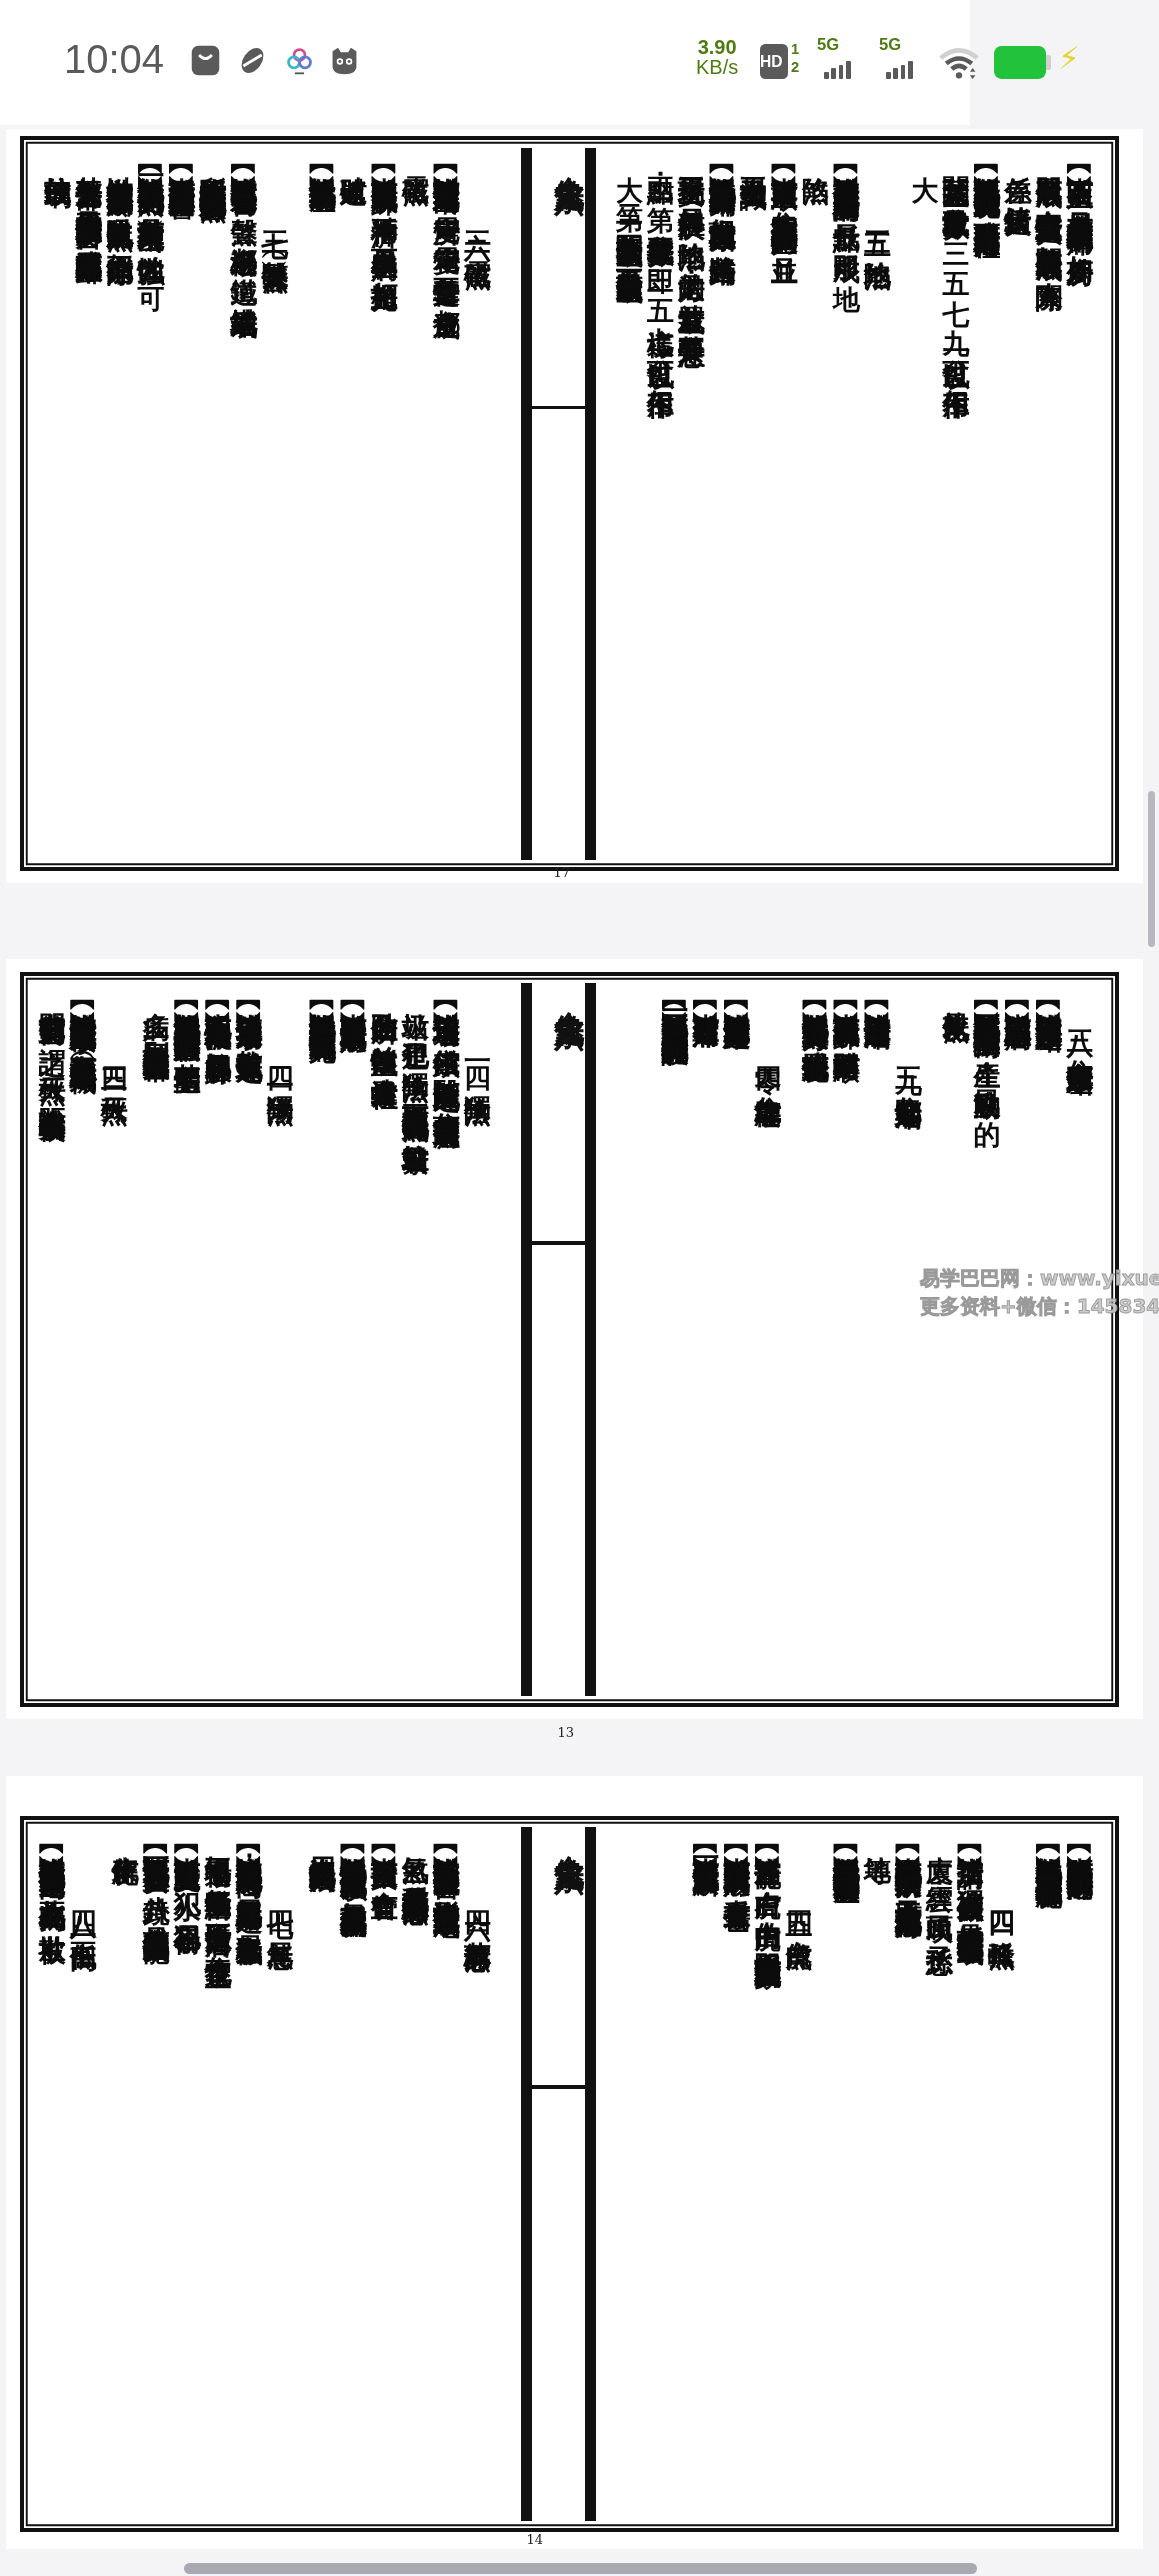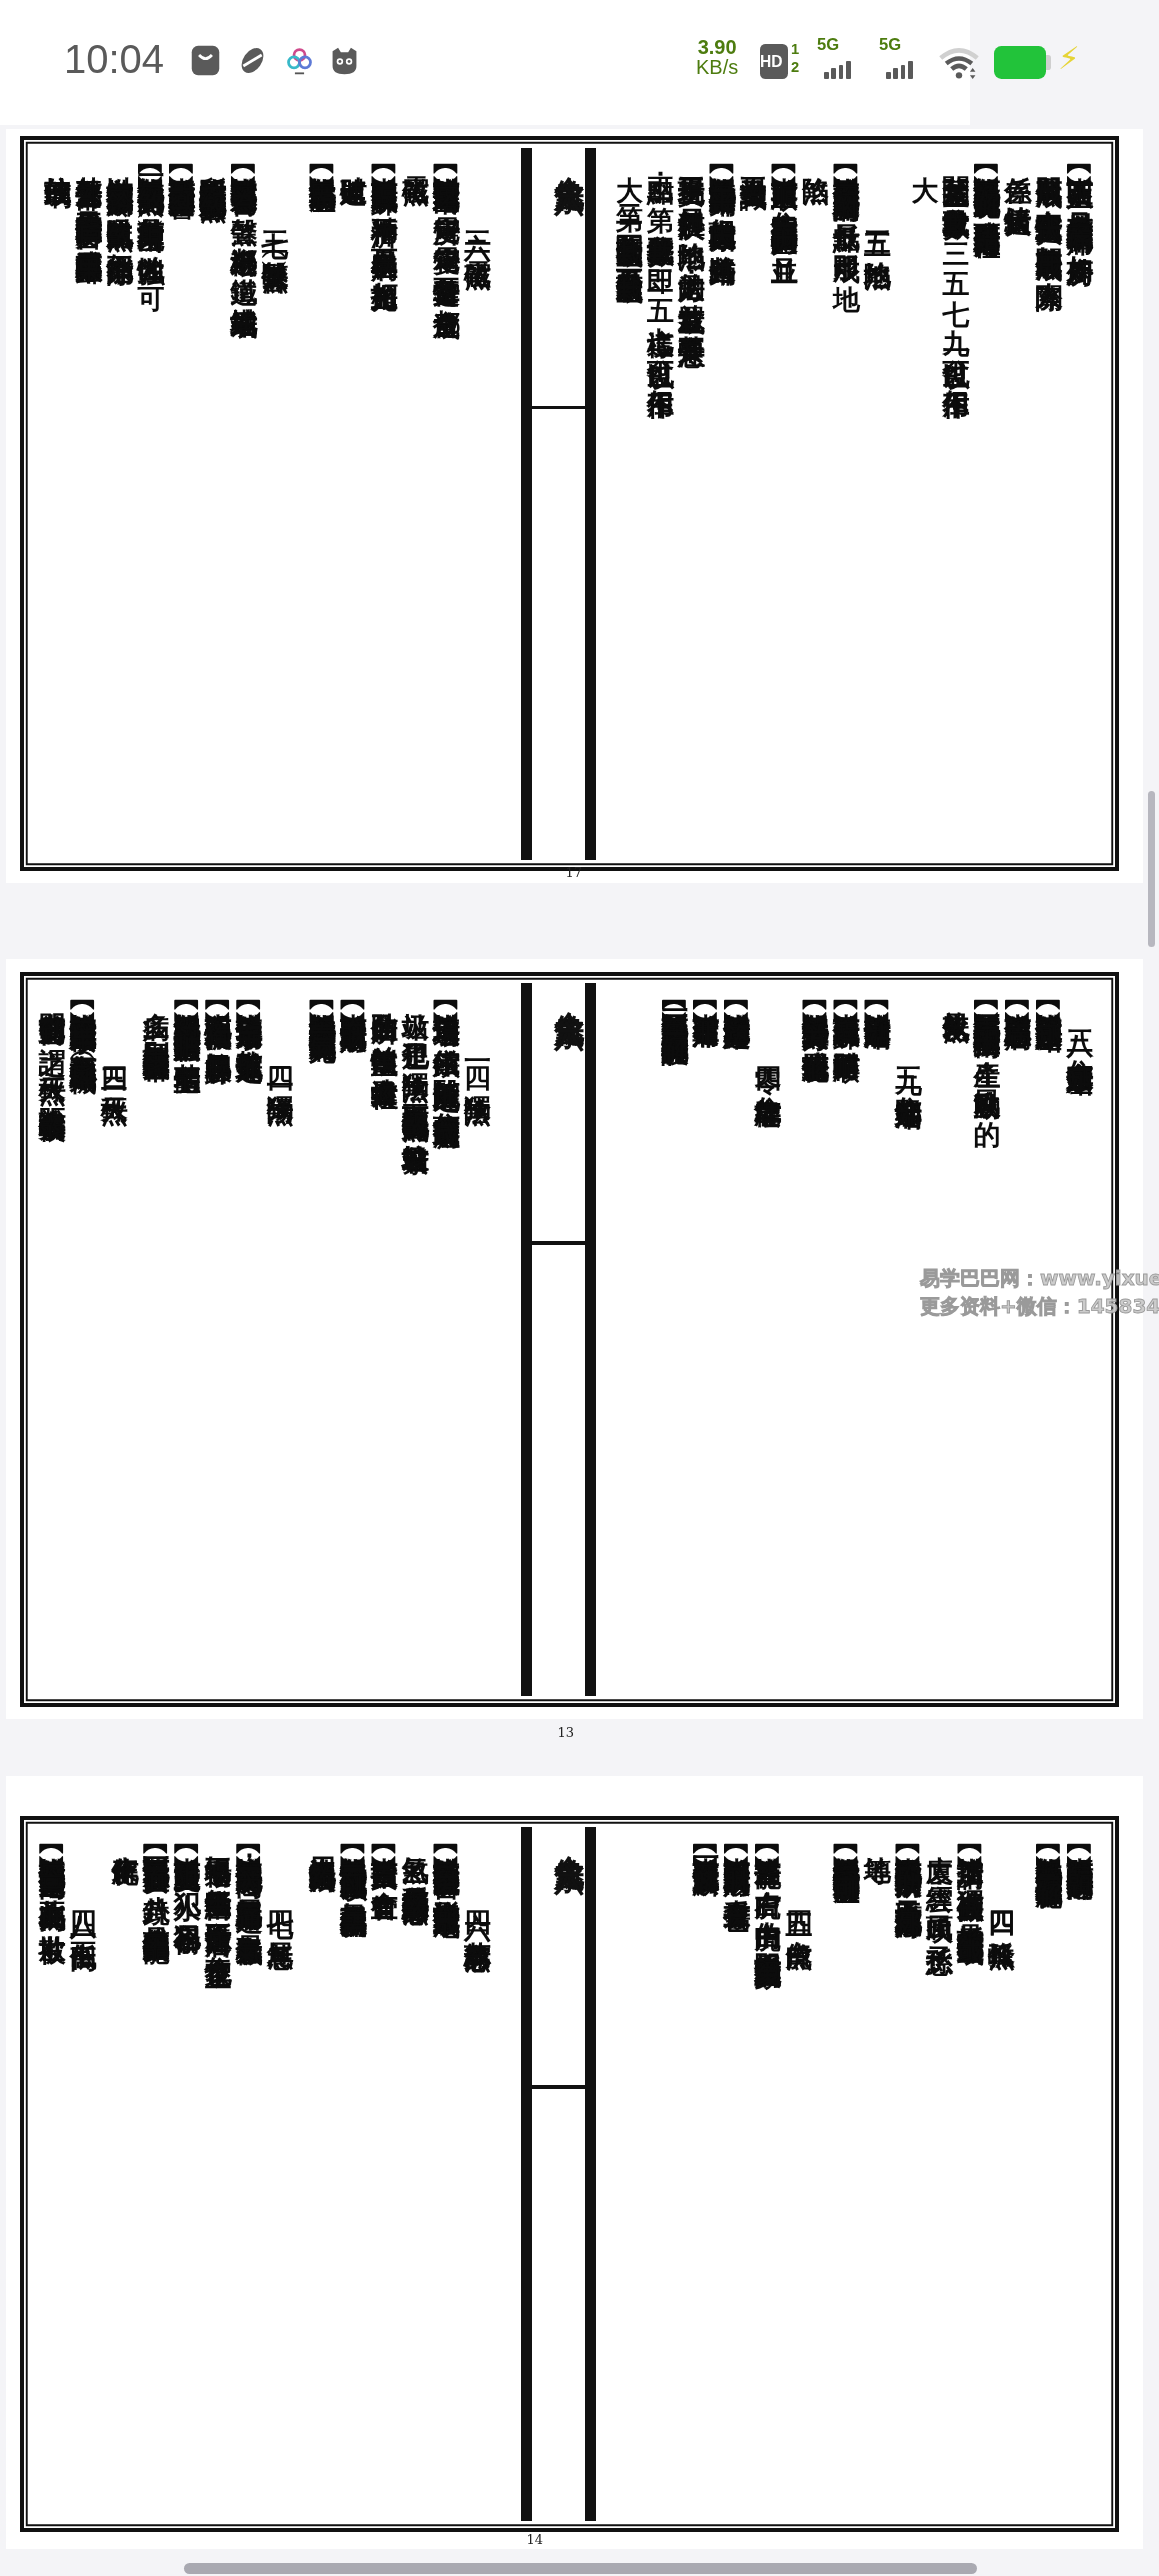--- a/index.html
+++ b/index.html
@@ -193,21 +193,21 @@
       <div class="col heading" style="padding-top:55px">三七　聲煞（噪音煞）</div>
       <div class="col">【描述】震耳欲聾之聲等噪音皆為　聲煞　鄰近機場　鐵道　地鐵站或居</div>
       <div class="col">所附近樓宇正在進行打樁工程等的建築物多犯聲煞</div>
       <div class="col">【吉凶】主要是使人精神方面受到影響</div>
       <div class="col">【化解】聲煞是一種不易化解的煞　若是在坤方（西南）出現　凶性尤強　可</div>
       <div class="col">以在坤方安放銅葫蘆或兩串麒麟風鈴　以吸收兇氣及鎮煞　但亦不能消除</div>
       <div class="col">其煞之聲音全部　最後再加上儘量關閉所有窗戶　或選用較厚及隔聲效果</div>
       <div class="col">較佳的玻璃</div>
     </div>
   </div>
-  <div class="page-num" style="left:560px;top:736px">17</div>
+  <div class="page-num" style="left:548px;top:736px">17</div>
 </div>
 
 <div class="page" style="top:959px;height:760px">
   <div class="spread" style="top:13px;height:727px">
     <div class="half right" style="left:584px">
       <div class="col heading" style="padding-top:18.4px">三八　住家旁有自來水加壓站</div>
       <div class="col">【描述】住家周圍有自來水加壓站</div>
       <div class="col">【吉凶】住家易患心血管病</div>
       <div class="col">【化解】在有自來水加壓站的一側種植一排闊葉樹　產生　風吹波動　的</div>
       <div class="col">效果以化煞</div>

